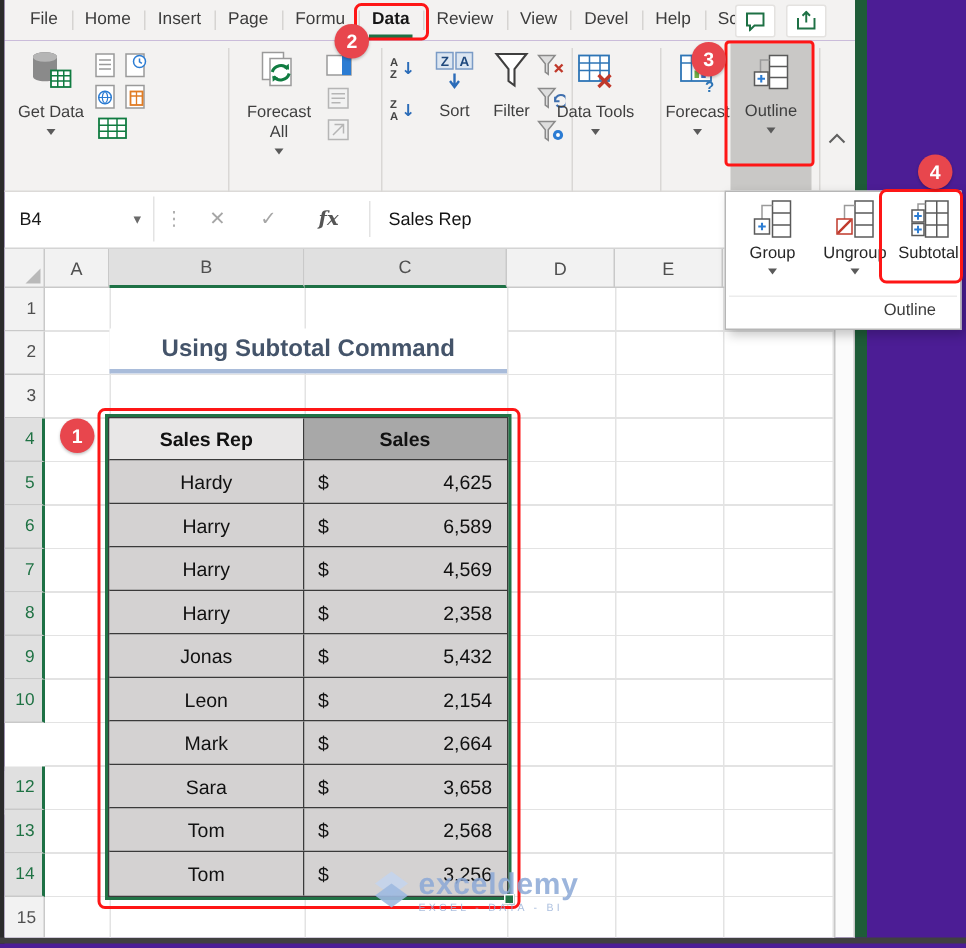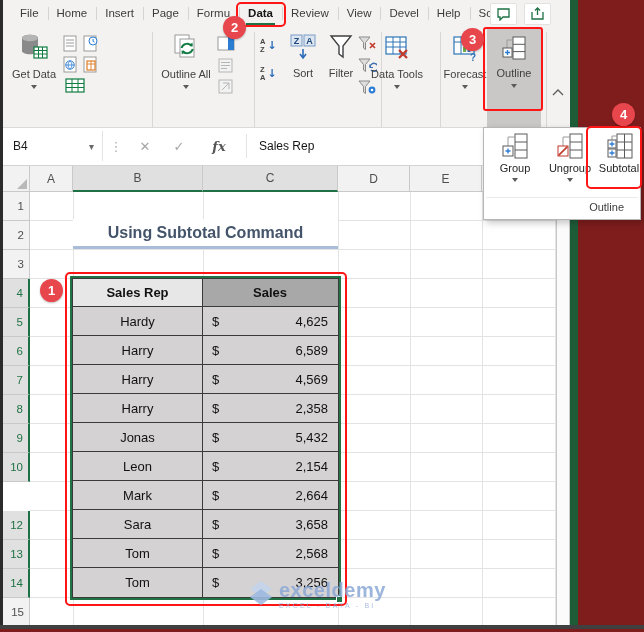--- a/index.html
+++ b/index.html
@@ -1,17 +1,17 @@
 <!DOCTYPE html>
 <html><head>
 <meta charset="utf-8">
 <style>
   html,body{margin:0;padding:0;background:#fff;}
   *{box-sizing:border-box;}
-  .screen{position:relative;width:644px;height:632px;background:#7f1d1d;overflow:hidden;
+  .screen{position:relative;width:644px;height:632px;background:#4c1d95;overflow:hidden;
           font-family:"Liberation Sans","DejaVu Sans",sans-serif;color:#3b3b3b;}
   .abs{position:absolute;}
   .glyph{font-family:"DejaVu Sans",sans-serif;}
 
   
   .left-strip{left:0;top:0;width:3px;height:629px;background:#2b2b2b;}
   .green-strip{left:570px;top:0;width:8px;height:625px;background:#1e5c38;}
   .bottom-bar{left:0;top:625px;width:644px;height:4px;background:#404040;}
 
   
@@ -205,21 +205,21 @@
       <span class="ic">
         <svg width="30" height="30" viewBox="0 0 30 30">
           <rect x="4" y="3" width="14" height="18" fill="#fff" stroke="#9a9a9a"></rect>
           <rect x="9" y="7" width="14" height="18" fill="#fff" stroke="#9a9a9a"></rect>
           <path d="M10.5 16 a6 6 0 0 1 10.4 -2" fill="none" stroke="#107c41" stroke-width="2"></path>
           <path d="M21.5 10.5 l0.2 4 -3.8 -1.2 z" fill="#107c41"></path>
           <path d="M21.8 17 a6 6 0 0 1 -10.4 2" fill="none" stroke="#107c41" stroke-width="2"></path>
           <path d="M10.8 22.5 l-0.2 -4 3.8 1.2 z" fill="#107c41"></path>
         </svg>
       </span>
-      <span>Outline All</span>
+      <span>Forecast All</span>
       <span class="chev block"></span>
     </div>
     <div class="smallic" style="left:214px;top:9px;">
       <svg width="18" height="15" viewBox="0 0 18 15">
           <rect x="1" y="1" width="16" height="13" fill="#fff" stroke="#9a9a9a"></rect>
           <rect x="11" y="1" width="6" height="13" fill="#2b7cd3"></rect>
         </svg>
     </div>
     <div class="smallic" style="left:215px;top:31px;">
       <svg width="15" height="15" viewBox="0 0 15 15">

